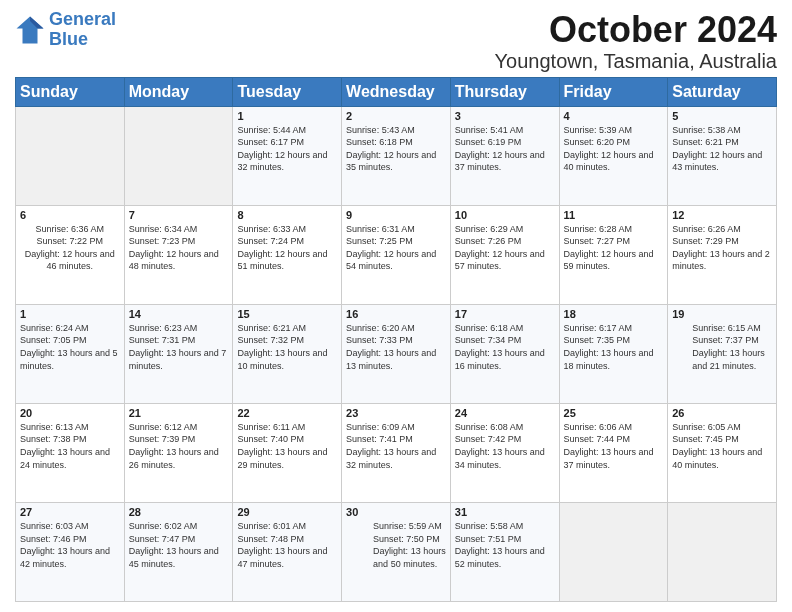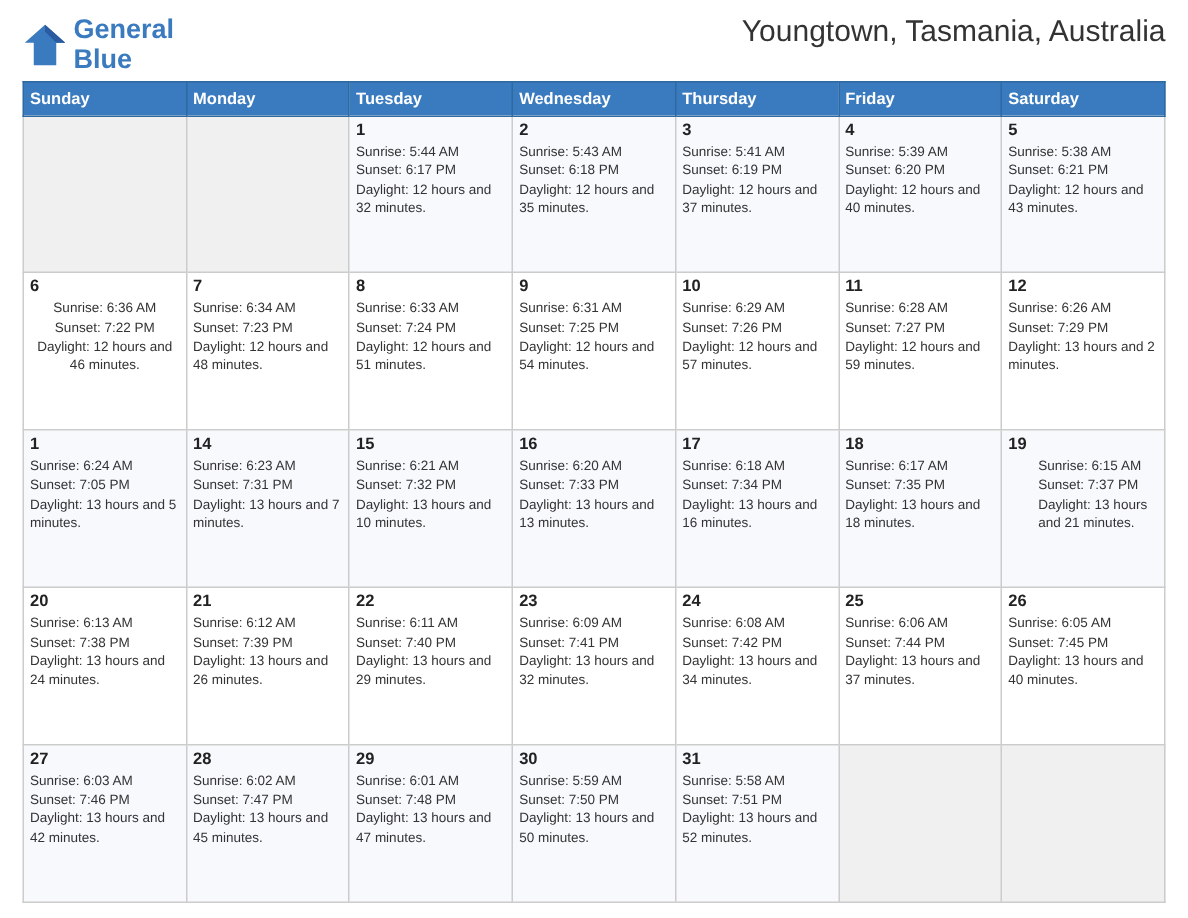--- a/index.html
+++ b/index.html
@@ -57,21 +57,21 @@
     .calendar {
       flex: 1;
       border: 1px solid #ccc;
       border-collapse: collapse;
       width: 100%;
       table-layout: fixed;
     }
     .calendar thead tr th {
       background-color: #3a7abf;
       color: #fff;
-      font-size: 11px;
+      font-size: 16px;
       font-weight: bold;
       padding: 5px 4px;
       text-align: left;
       border: 1px solid #2e6aa0;
     }
     .calendar tbody tr td {
       border: 1px solid #ccc;
       vertical-align: top;
       padding: 3px 4px;
       font-size: 9.5px;
@@ -109,20 +109,21 @@
       <svg class="logo-icon" viewBox="0 0 40 40">
         <polygon points="20,2 38,18 30,18 30,38 10,38 10,18 2,18" fill="#3a7abf"></polygon>
         <polygon points="20,2 38,18 30,18 20,8" fill="#2a5a9f"></polygon>
       </svg>
       <div class="logo-text">
         <div><span>General</span></div>
         <div><span style="color:#3a7abf">Blue</span></div>
       </div>
     </div>
     <div class="title-block">
+      <div class="month-title">October 2024</div>
       <div class="location">Youngtown, Tasmania, Australia</div>
     </div>
   </div>
 
   <table class="calendar">
     <thead>
       <tr>
 
       <th>Sunday</th>
           <th>Monday</th>
@@ -314,21 +315,21 @@
 Daylight: 13 hours and 45 minutes.</div>
           </td>
           <td>
             <span class="day-number">29</span>
             <div class="day-info" style="white-space: pre-line;">Sunrise: 6:01 AM
 Sunset: 7:48 PM
 Daylight: 13 hours and 47 minutes.</div>
           </td>
           <td>
             <span class="day-number">30</span>
-            <div class="day-info" style="white-space: pre-line;">Sunrise: 5:59 AM
+            <div class="day-info" style="white-space: pre-line; margin-left: 27px;">Sunrise: 5:59 AM
 Sunset: 7:50 PM
 Daylight: 13 hours and 50 minutes.</div>
           </td>
           <td>
             <span class="day-number">31</span>
             <div class="day-info" style="white-space: pre-line;">Sunrise: 5:58 AM
 Sunset: 7:51 PM
 Daylight: 13 hours and 52 minutes.</div>
           </td>
           <td class="empty"></td>

